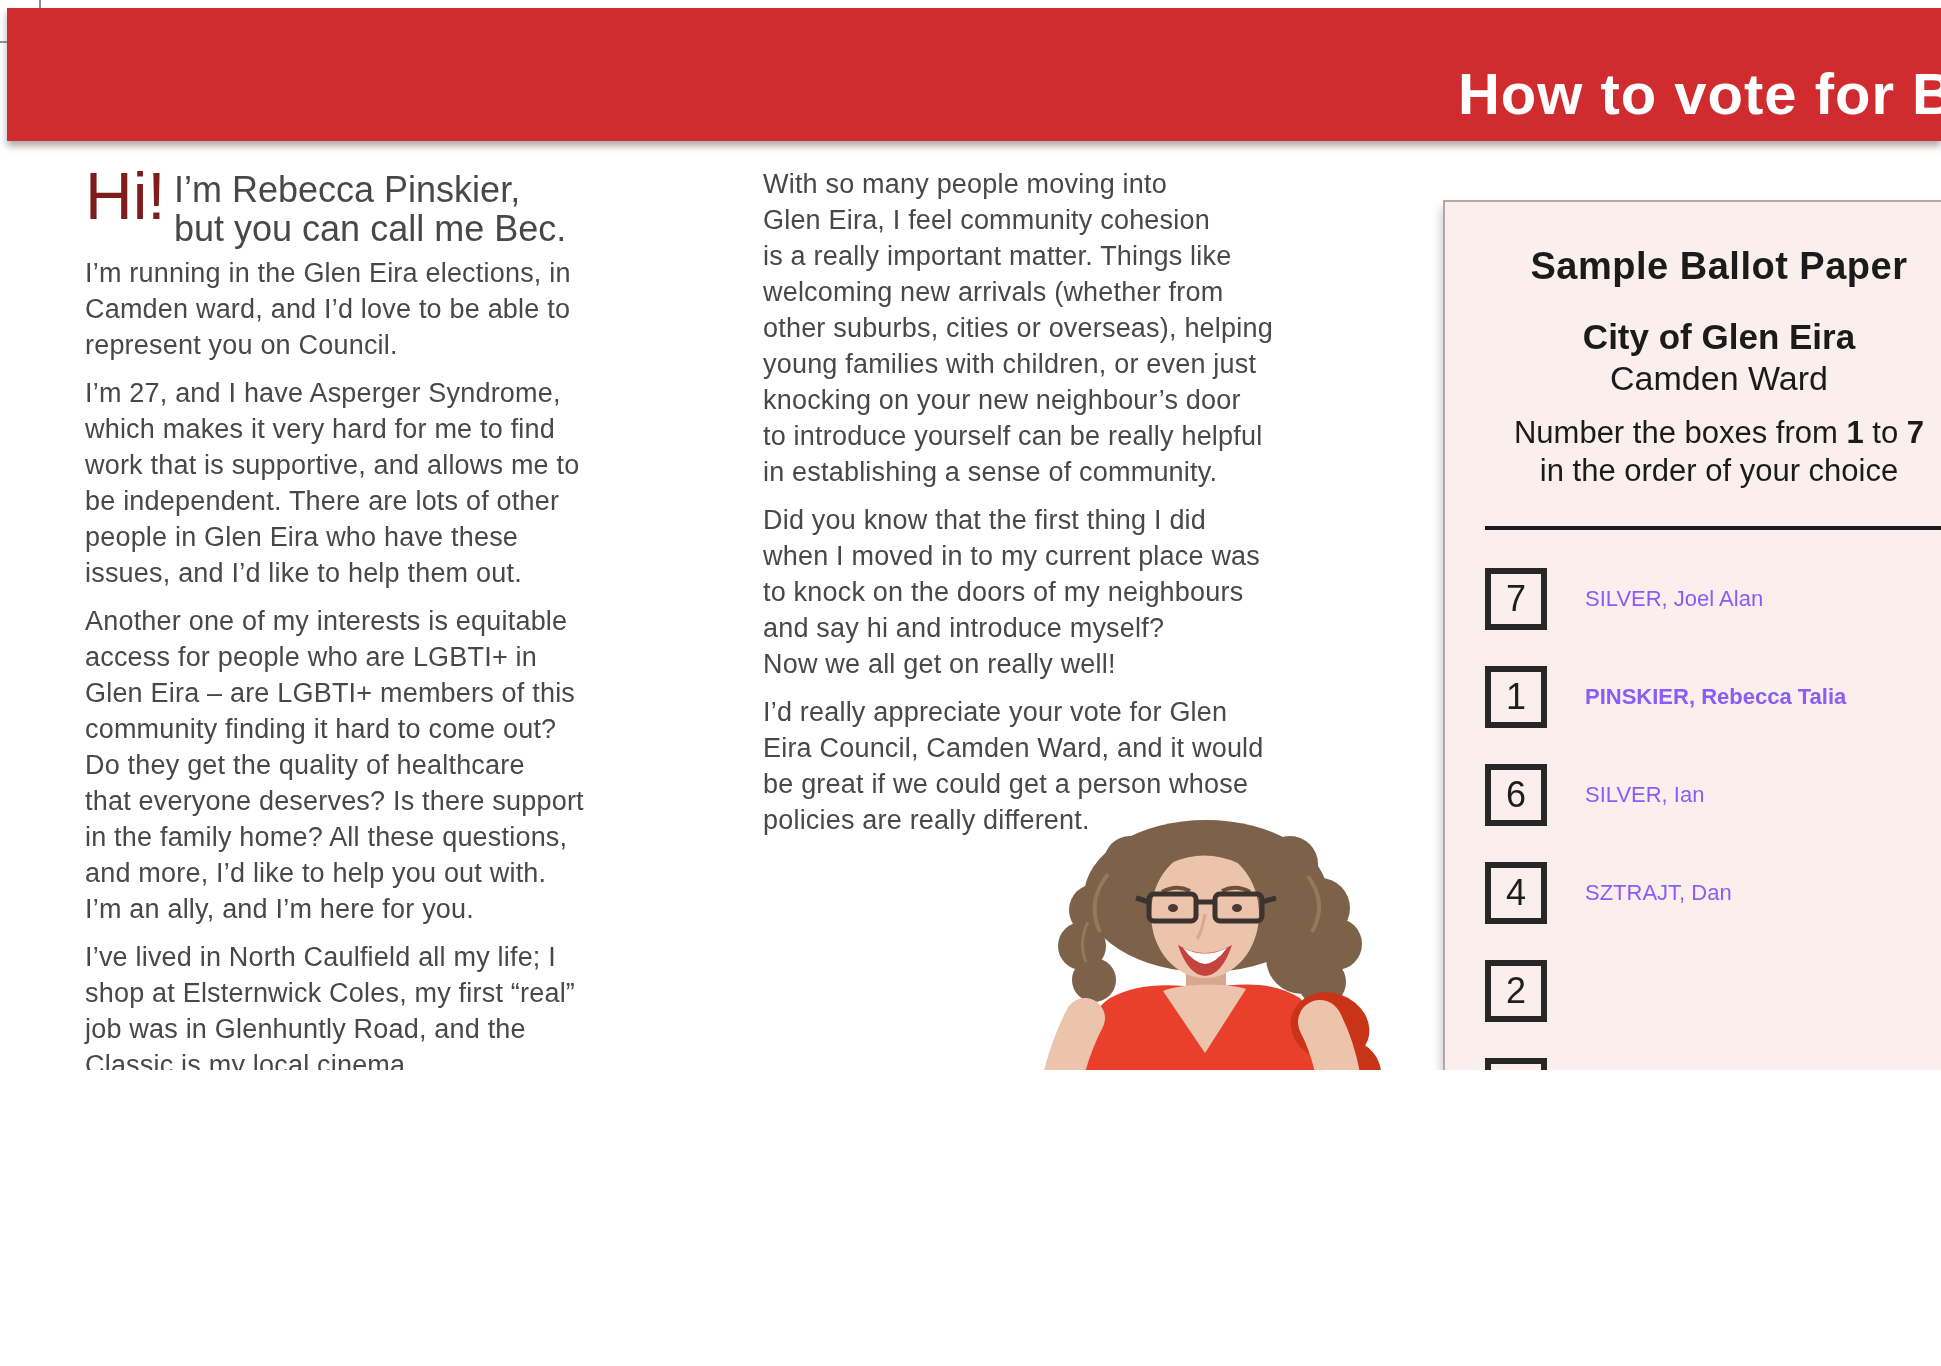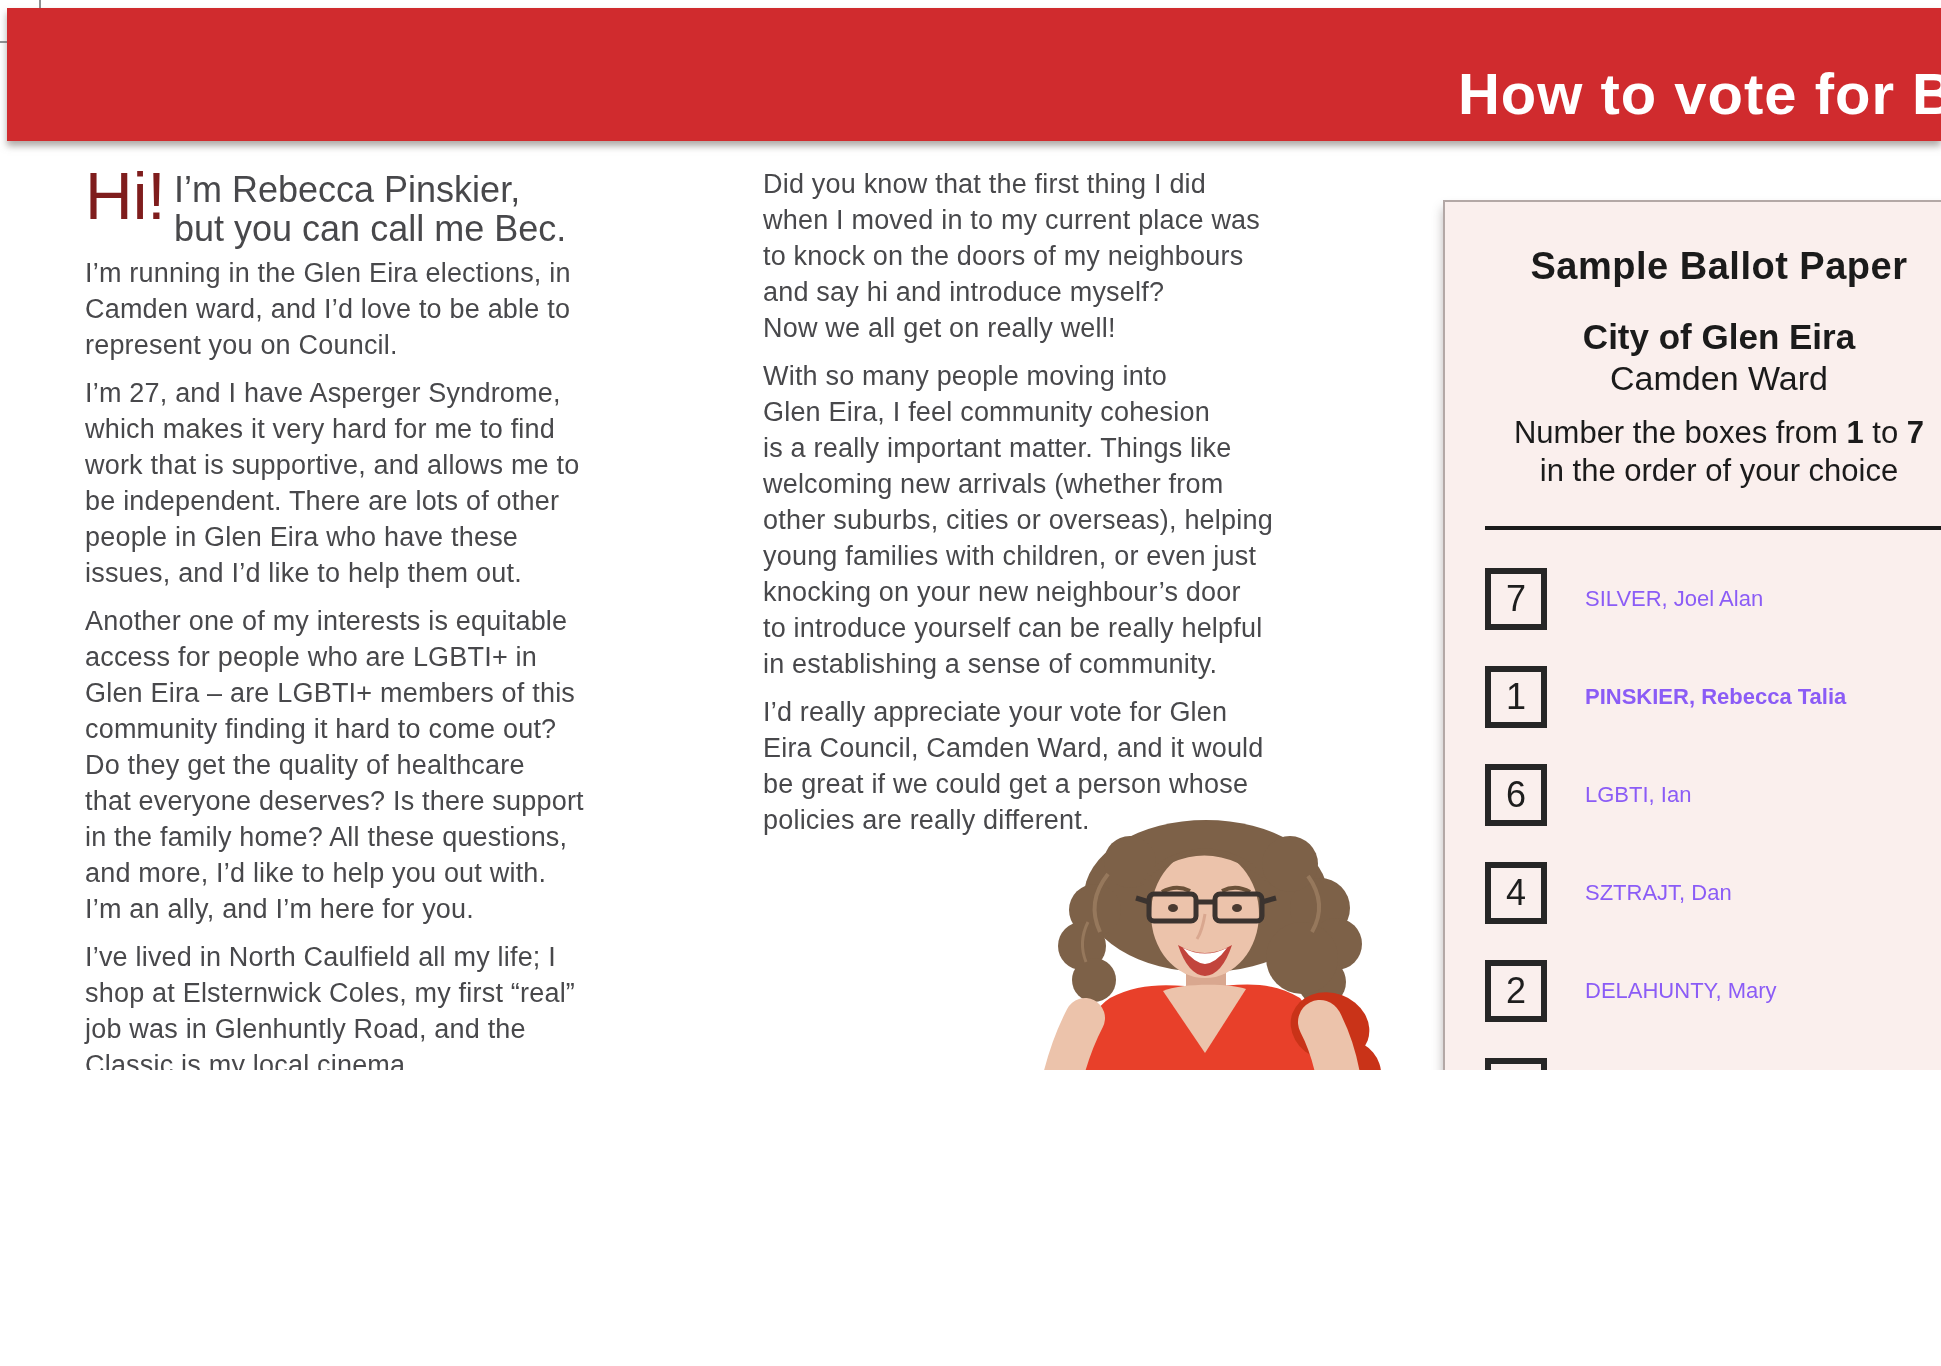--- a/index.html
+++ b/index.html
@@ -111,34 +111,34 @@
 and more, I’d like to help you out with.
 I’m an ally, and I’m here for you.</p>
     <p>I’ve lived in North Caulfield all my life; I
 shop at Elsternwick Coles, my first “real”
 job was in Glenhuntly Road, and the
 Classic is my local cinema.
 (Those choc tops are yummy!)</p>
   </div>
 
   <div class="col col-mid">
-    <p>Did you know that the first thing I did
-when I moved in to my current place was
-to knock on the doors of my neighbours
-and say hi and introduce myself?
-Now we all get on really well!</p>
     <p>With so many people moving into
 Glen Eira, I feel community cohesion
 is a really important matter. Things like
 welcoming new arrivals (whether from
 other suburbs, cities or overseas), helping
 young families with children, or even just
 knocking on your new neighbour’s door
 to introduce yourself can be really helpful
 in establishing a sense of community.</p>
+    <p>Did you know that the first thing I did
+when I moved in to my current place was
+to knock on the doors of my neighbours
+and say hi and introduce myself?
+Now we all get on really well!</p>
     <p>I’d really appreciate your vote for Glen
 Eira Council, Camden Ward, and it would
 be great if we could get a person whose
 policies are really different.</p>
   </div>
 
 
   <svg class="photo" viewBox="0 0 400 554">
     <g>
       <ellipse cx="216" cy="84" rx="122" ry="76" fill="var(--hair)"></ellipse>
@@ -215,33 +215,32 @@
       <div class="b-row">
         <div class="b-box">
             <span>1</span>
           </div>
         <div class="b-name strong">PINSKIER, Rebecca Talia</div>
       </div>
       <div class="b-row">
         <div class="b-box">
             <span>6</span>
           </div>
-        <div class="b-name">LGBTI, Ian</div>
+        <div class="b-name">SILVER, Ian</div>
       </div>
       <div class="b-row">
         <div class="b-box">
             <span>4</span>
           </div>
         <div class="b-name">SZTRAJT, Dan</div>
       </div>
       <div class="b-row">
         <div class="b-box">
             <span>2</span>
           </div>
-        <div class="b-name">DELAHUNTY, Mary</div>
       </div>
       <div class="b-row">
         <div class="b-box">
             <span>3</span>
           </div>
         <div class="b-name">SOUNNESS, Thomas</div>
       </div>
       <div class="b-row">
         <div class="b-box">
             <span>5</span>

